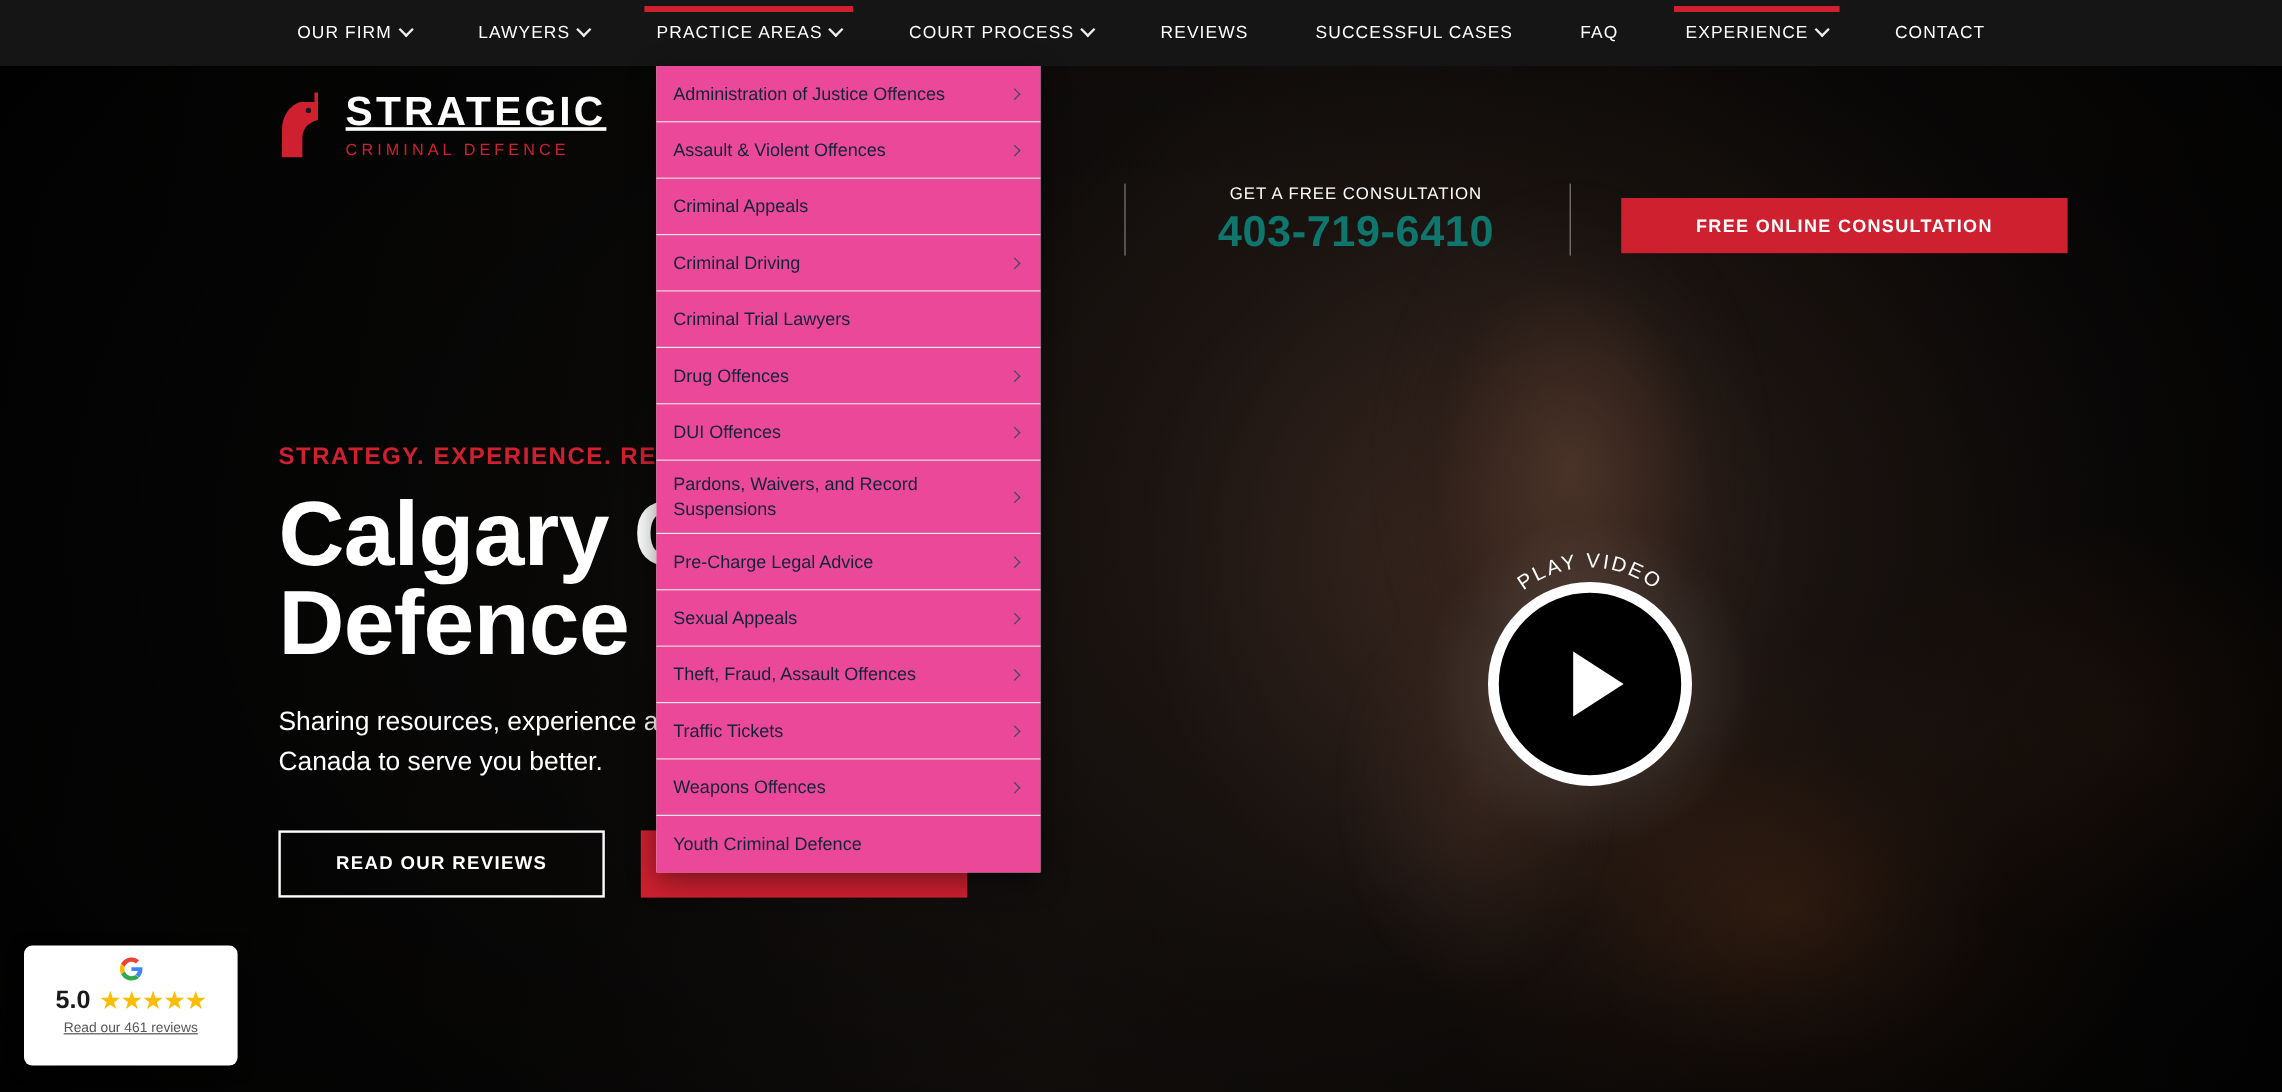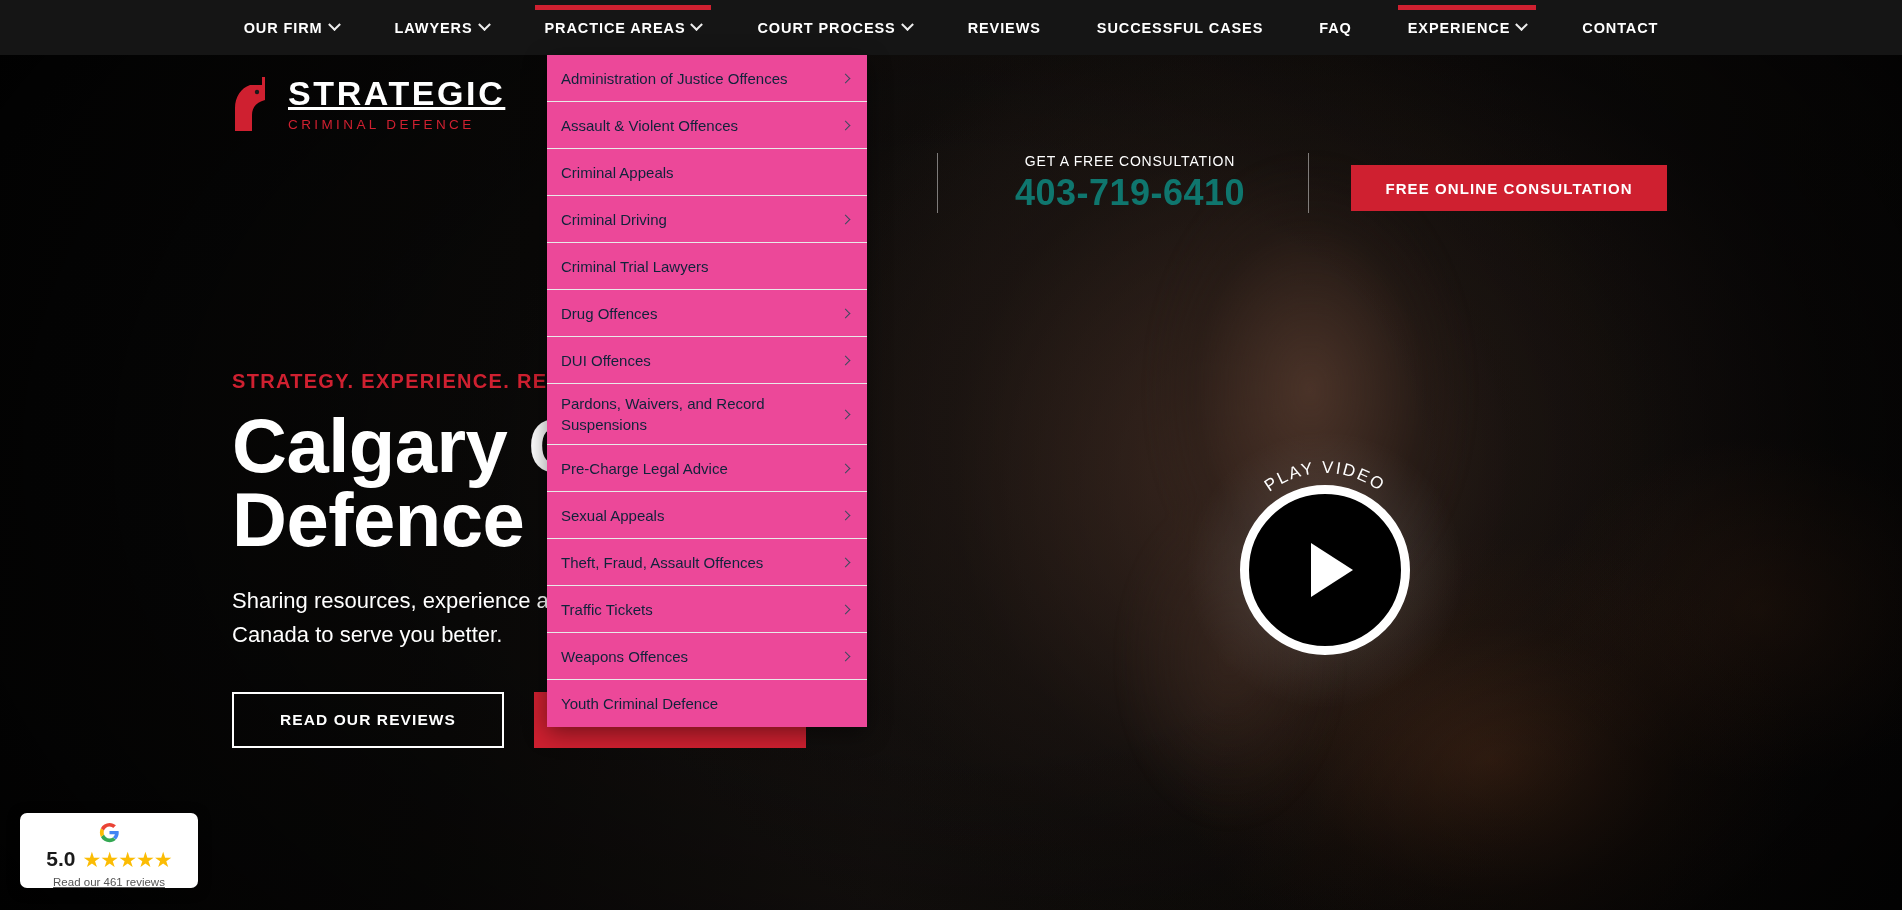--- a/index.html
+++ b/index.html
@@ -60,21 +60,21 @@
   }
   .nav-item {
     position: relative;
     height: 45px;
     display: flex;
     align-items: center;
     gap: 7px;
     padding: 0 28px;
     color: #ffffff;
     font-size: 14.5px;
-    font-weight: bold;
+    font-weight: normal;
     letter-spacing: 0.9px;
     cursor: pointer;
     white-space: nowrap;
   }
   .nav-item .bar {
     position: absolute;
     top: 0; left: 18px; right: 18px;
     height: 5px;
     background: transparent;
   }
@@ -152,21 +152,21 @@
   .consult-phone {
     color: #0f766e;
     font-size: 36px;
     font-weight: bold;
     letter-spacing: 0.5px;
     line-height: 1;
   }
   .cta-btn {
     position: absolute;
     left: 1351px; top: 110px;
-    width: 316px; height: 46px;
+    width: 372px; height: 46px;
     background: #cf2030;
     color: #ffffff;
     font-size: 15px;
     font-weight: bold;
     letter-spacing: 1.1px;
     display: flex;
     align-items: center;
     justify-content: center;
     cursor: pointer;
     border: none;
@@ -280,21 +280,21 @@
     fill: #ffffff;
     font-family: "Liberation Sans", sans-serif;
     font-size: 17px;
     letter-spacing: 2px;
   }
 
   
   .google-badge {
     position: absolute;
     left: 20px; bottom: 22px;
-    width: 178px; height: 75px;
+    width: 178px; height: 100px;
     background: #ffffff;
     border-radius: 7px;
     box-shadow: 0 2px 12px rgba(0,0,0,0.5);
     display: flex;
     flex-direction: column;
     align-items: center;
     padding-top: 9px;
     z-index: 30;
   }
   .g-logo { width: 21px; height: 21px; }

